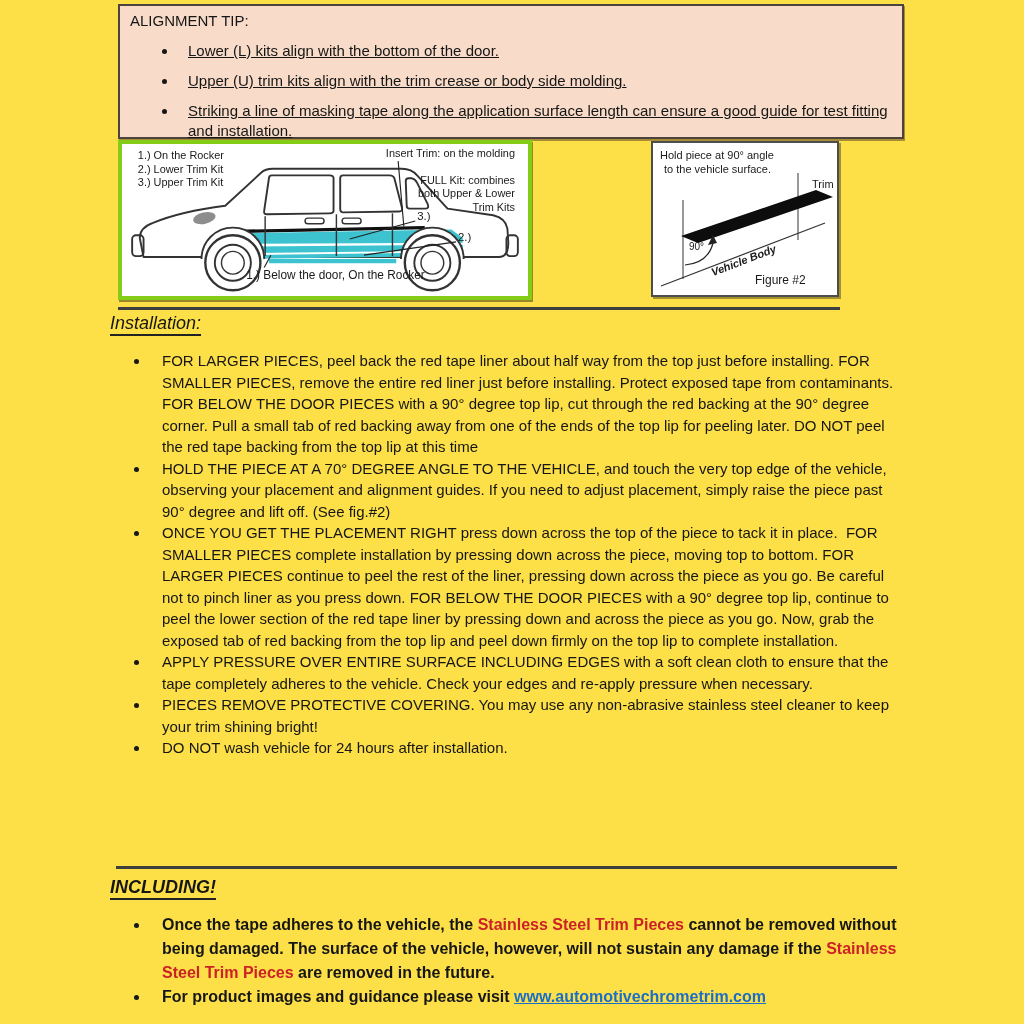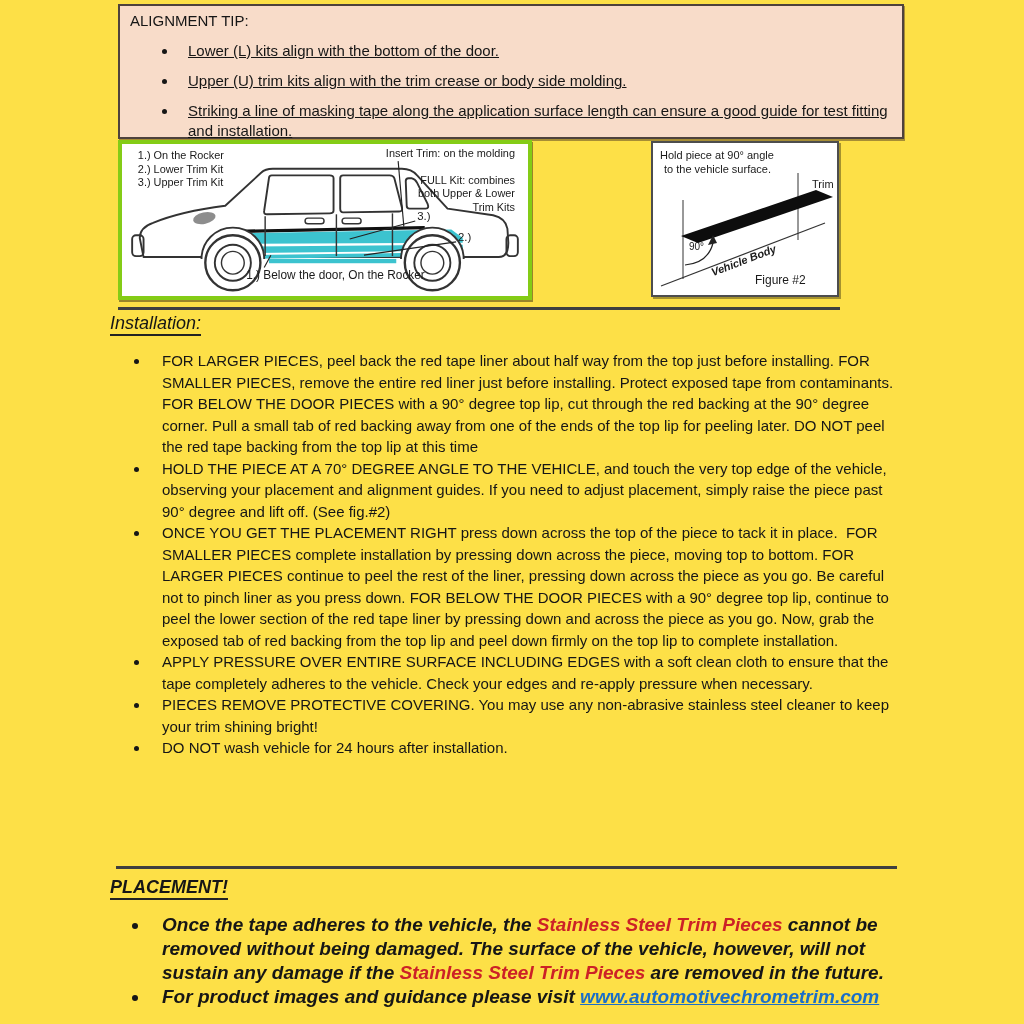--- a/index.html
+++ b/index.html
@@ -37,21 +37,21 @@
   
   .section{position:absolute;left:110px;width:787px;}
   .sec-installation{top:312px;}
   .sec-important{top:876px;}
   .heading{font-style:italic;font-size:18px;line-height:22px;}
   .heading span{border-bottom:2px solid #222;padding-bottom:1px;}
   .sec-important .heading{font-weight:bold;}
   ul.body-list{margin:16px 0 0 0;padding-left:40px;}
   ul.body-list li{font-size:15px;line-height:21.5px;padding-left:12px;white-space:pre-wrap;}
   ul.bold-list{margin:15px 0 0 0;padding-left:40px;}
-  ul.bold-list li{font-size:19px;line-height:24px;font-weight:bold;padding-left:12px;font-style:italic;}
+  ul.bold-list li{font-size:16px;line-height:24px;font-weight:bold;padding-left:12px;}
   .divider{
     position:absolute;left:116px;top:866px;width:781px;height:3px;
     background:var(--border-dark,#4a4a4a);
   }
   .seg-red-bold{color:var(--red-text,#cc2127);}
   .seg-link{color:var(--link-blue,#1b6ec8);text-decoration:underline;font-weight:bold;cursor:pointer;}
   
   .ln{stroke:#333;fill:none;}
   .body-fill{fill:#fff;stroke:#333;stroke-width:2;stroke-linejoin:round;}
   .stripe{fill:var(--trim-teal,#3cc3cf);}
@@ -170,20 +170,20 @@
         <li>ONCE YOU GET THE PLACEMENT RIGHT press down across the top of the piece to tack it in place.  FOR SMALLER PIECES complete installation by pressing down across the piece, moving top to bottom. FOR LARGER PIECES continue to peel the rest of the liner, pressing down across the piece as you go. Be careful not to pinch liner as you press down. FOR BELOW THE DOOR PIECES with a 90° degree top lip, continue to peel the lower section of the red tape liner by pressing down and across the piece as you go. Now, grab the exposed tab of red backing from the top lip and peel down firmly on the top lip to complete installation.</li>
         <li>APPLY PRESSURE OVER ENTIRE SURFACE INCLUDING EDGES with a soft clean cloth to ensure that the tape completely adheres to the vehicle. Check your edges and re-apply pressure when necessary.</li>
         <li>PIECES REMOVE PROTECTIVE COVERING. You may use any non-abrasive stainless steel cleaner to keep your trim shining bright!</li>
         <li>DO NOT wash vehicle for 24 hours after installation.</li>
       </ul>
   </div>
 
   <div class="divider"></div>
 
   <div class="section sec-important">
-    <div class="heading"><span>PLACEMENT!</span></div>
+    <div class="heading"><span>INCLUDING!</span></div>
     <ul class="bold-list">
         <li><span class="seg-bold">Once the tape adheres to the vehicle, the </span><span class="seg-red-bold">Stainless Steel Trim Pieces</span><span class="seg-bold"> cannot be removed without being damaged. The surface of the vehicle, however, will not sustain any damage if the </span><span class="seg-red-bold">Stainless Steel Trim Pieces</span><span class="seg-bold"> are removed in the future.</span></li>
         <li><span class="seg-bold">For product images and guidance please visit </span><a class="seg-link" href="#">www.automotivechrometrim.com</a></li>
       </ul>
   </div>
 
 </div>
 
 </body></html>

